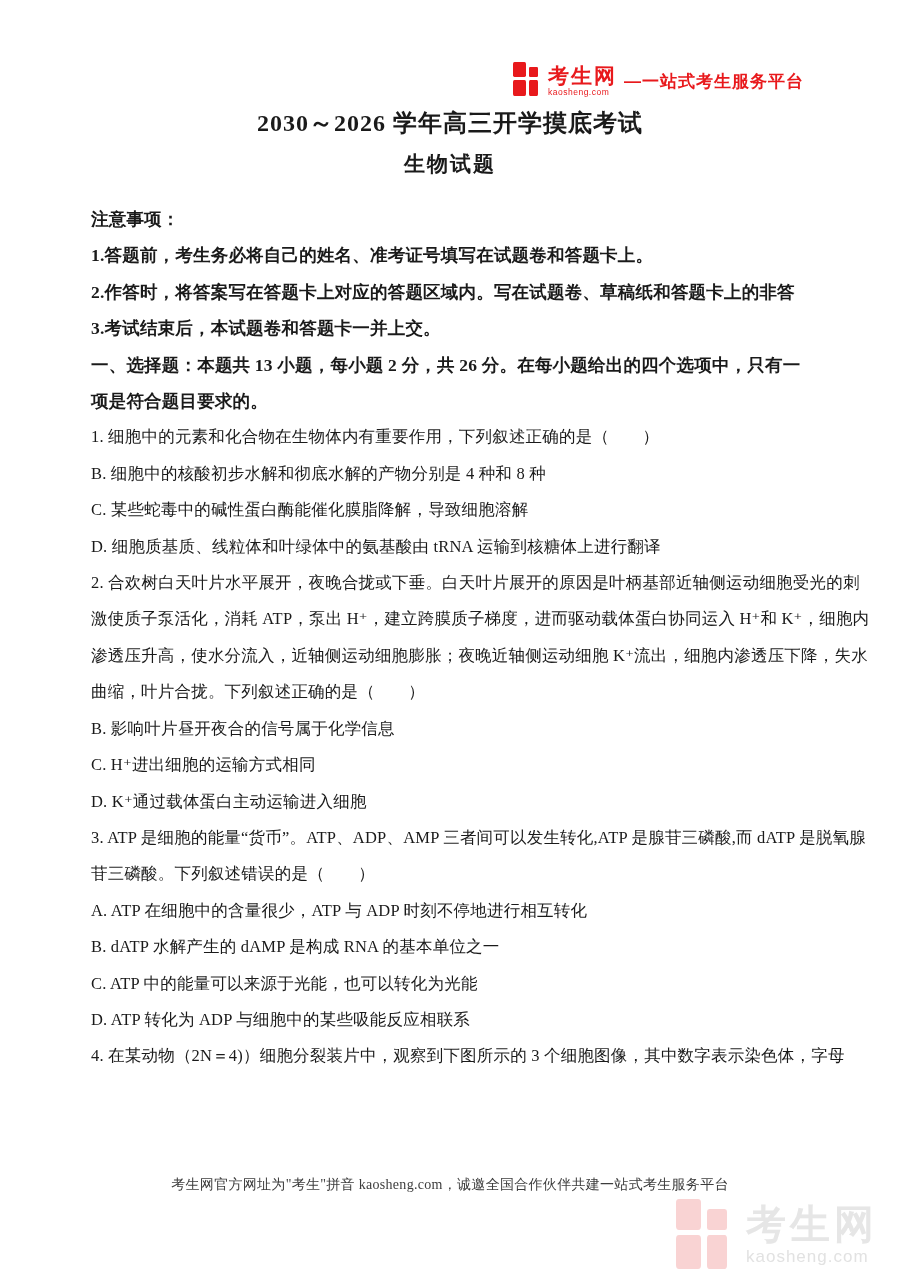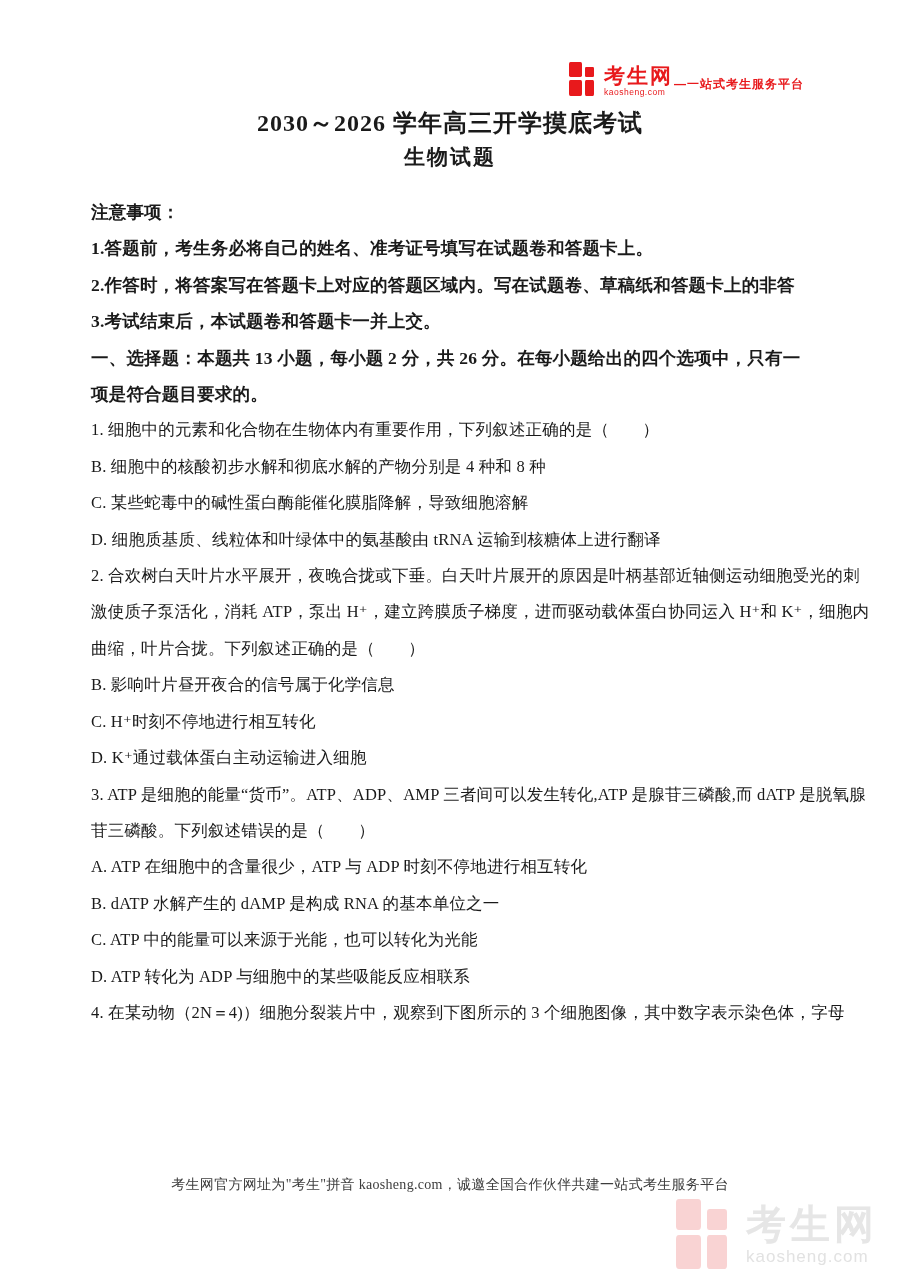--- a/index.html
+++ b/index.html
@@ -35,35 +35,35 @@
   .brand-name {
     font-family: "Liberation Sans", sans-serif;
     font-weight: bold; font-size: 21px; color: #e8191c; letter-spacing: 2px;
   }
   .brand-domain {
     font-family: "Liberation Sans", sans-serif;
     font-size: 8.5px; color: #e8191c; margin-top: 2px; letter-spacing: 0.5px;
   }
   .brand-tagline {
     font-family: Liberation Sans, sans-serif;
-    font-weight: bold; font-size: 12px; color: #e8191c;
-    margin-left: 1px; padding-bottom: 3px; letter-spacing: 1px;
+    font-weight: bold; font-size: 17px; color: #e8191c;
+    margin-left: 7px; padding-bottom: 3px; letter-spacing: 1px;
   }
 
   
   .doc-title {
     margin-top: 106px;
     text-align: center;
     font-size: 24px;
     font-weight: bold;
     letter-spacing: 1px;
     line-height: 34px;
   }
   .doc-subtitle {
-    margin-top: 2px;
+    margin-top: 9px;
     text-align: center;
     font-size: 21px;
     font-weight: bold;
     letter-spacing: 2px;
     line-height: 30px;
   }
 
   
   .content {
     margin-top: 22px;
@@ -143,23 +143,24 @@
     <div>
       <div class="line">1.  细胞中的元素和化合物在生物体内有重要作用，下列叙述正确的是（　　）</div>
       <div class="line">B.  细胞中的核酸初步水解和彻底水解的产物分别是 4 种和 8 种</div>
       <div class="line">C.  某些蛇毒中的碱性蛋白酶能催化膜脂降解，导致细胞溶解</div>
       <div class="line">D.  细胞质基质、线粒体和叶绿体中的氨基酸由 tRNA 运输到核糖体上进行翻译</div>
     </div>
 
     <div>
       <div class="line">2.  合欢树白天叶片水平展开，夜晚合拢或下垂。白天叶片展开的原因是叶柄基部近轴侧运动细胞受光的刺</div>
       <div class="line">激使质子泵活化，消耗 ATP，泵出 H⁺，建立跨膜质子梯度，进而驱动载体蛋白协同运入 H⁺和 K⁺，细胞内</div>
+      <div class="line">渗透压升高，使水分流入，近轴侧运动细胞膨胀；夜晚近轴侧运动细胞 K⁺流出，细胞内渗透压下降，失水</div>
       <div class="line">曲缩，叶片合拢。下列叙述正确的是（　　）</div>
       <div class="line">B.  影响叶片昼开夜合的信号属于化学信息</div>
-      <div class="line">C. H⁺时刻不停地进行相互转化</div>
+      <div class="line">C. H⁺进出细胞的运输方式相同</div>
       <div class="line">D. K⁺通过载体蛋白主动运输进入细胞</div>
     </div>
 
     <div>
       <div class="line">3. ATP 是细胞的能量“货币”。ATP、ADP、AMP 三者间可以发生转化,ATP 是腺苷三磷酸,而 dATP 是脱氧腺</div>
       <div class="line">苷三磷酸。下列叙述错误的是（　　）</div>
       <div class="line">A. ATP 在细胞中的含量很少，ATP 与 ADP 时刻不停地进行相互转化</div>
       <div class="line">B. dATP 水解产生的 dAMP 是构成 RNA 的基本单位之一</div>
       <div class="line">C. ATP 中的能量可以来源于光能，也可以转化为光能</div>
       <div class="line">D. ATP 转化为 ADP 与细胞中的某些吸能反应相联系</div>

